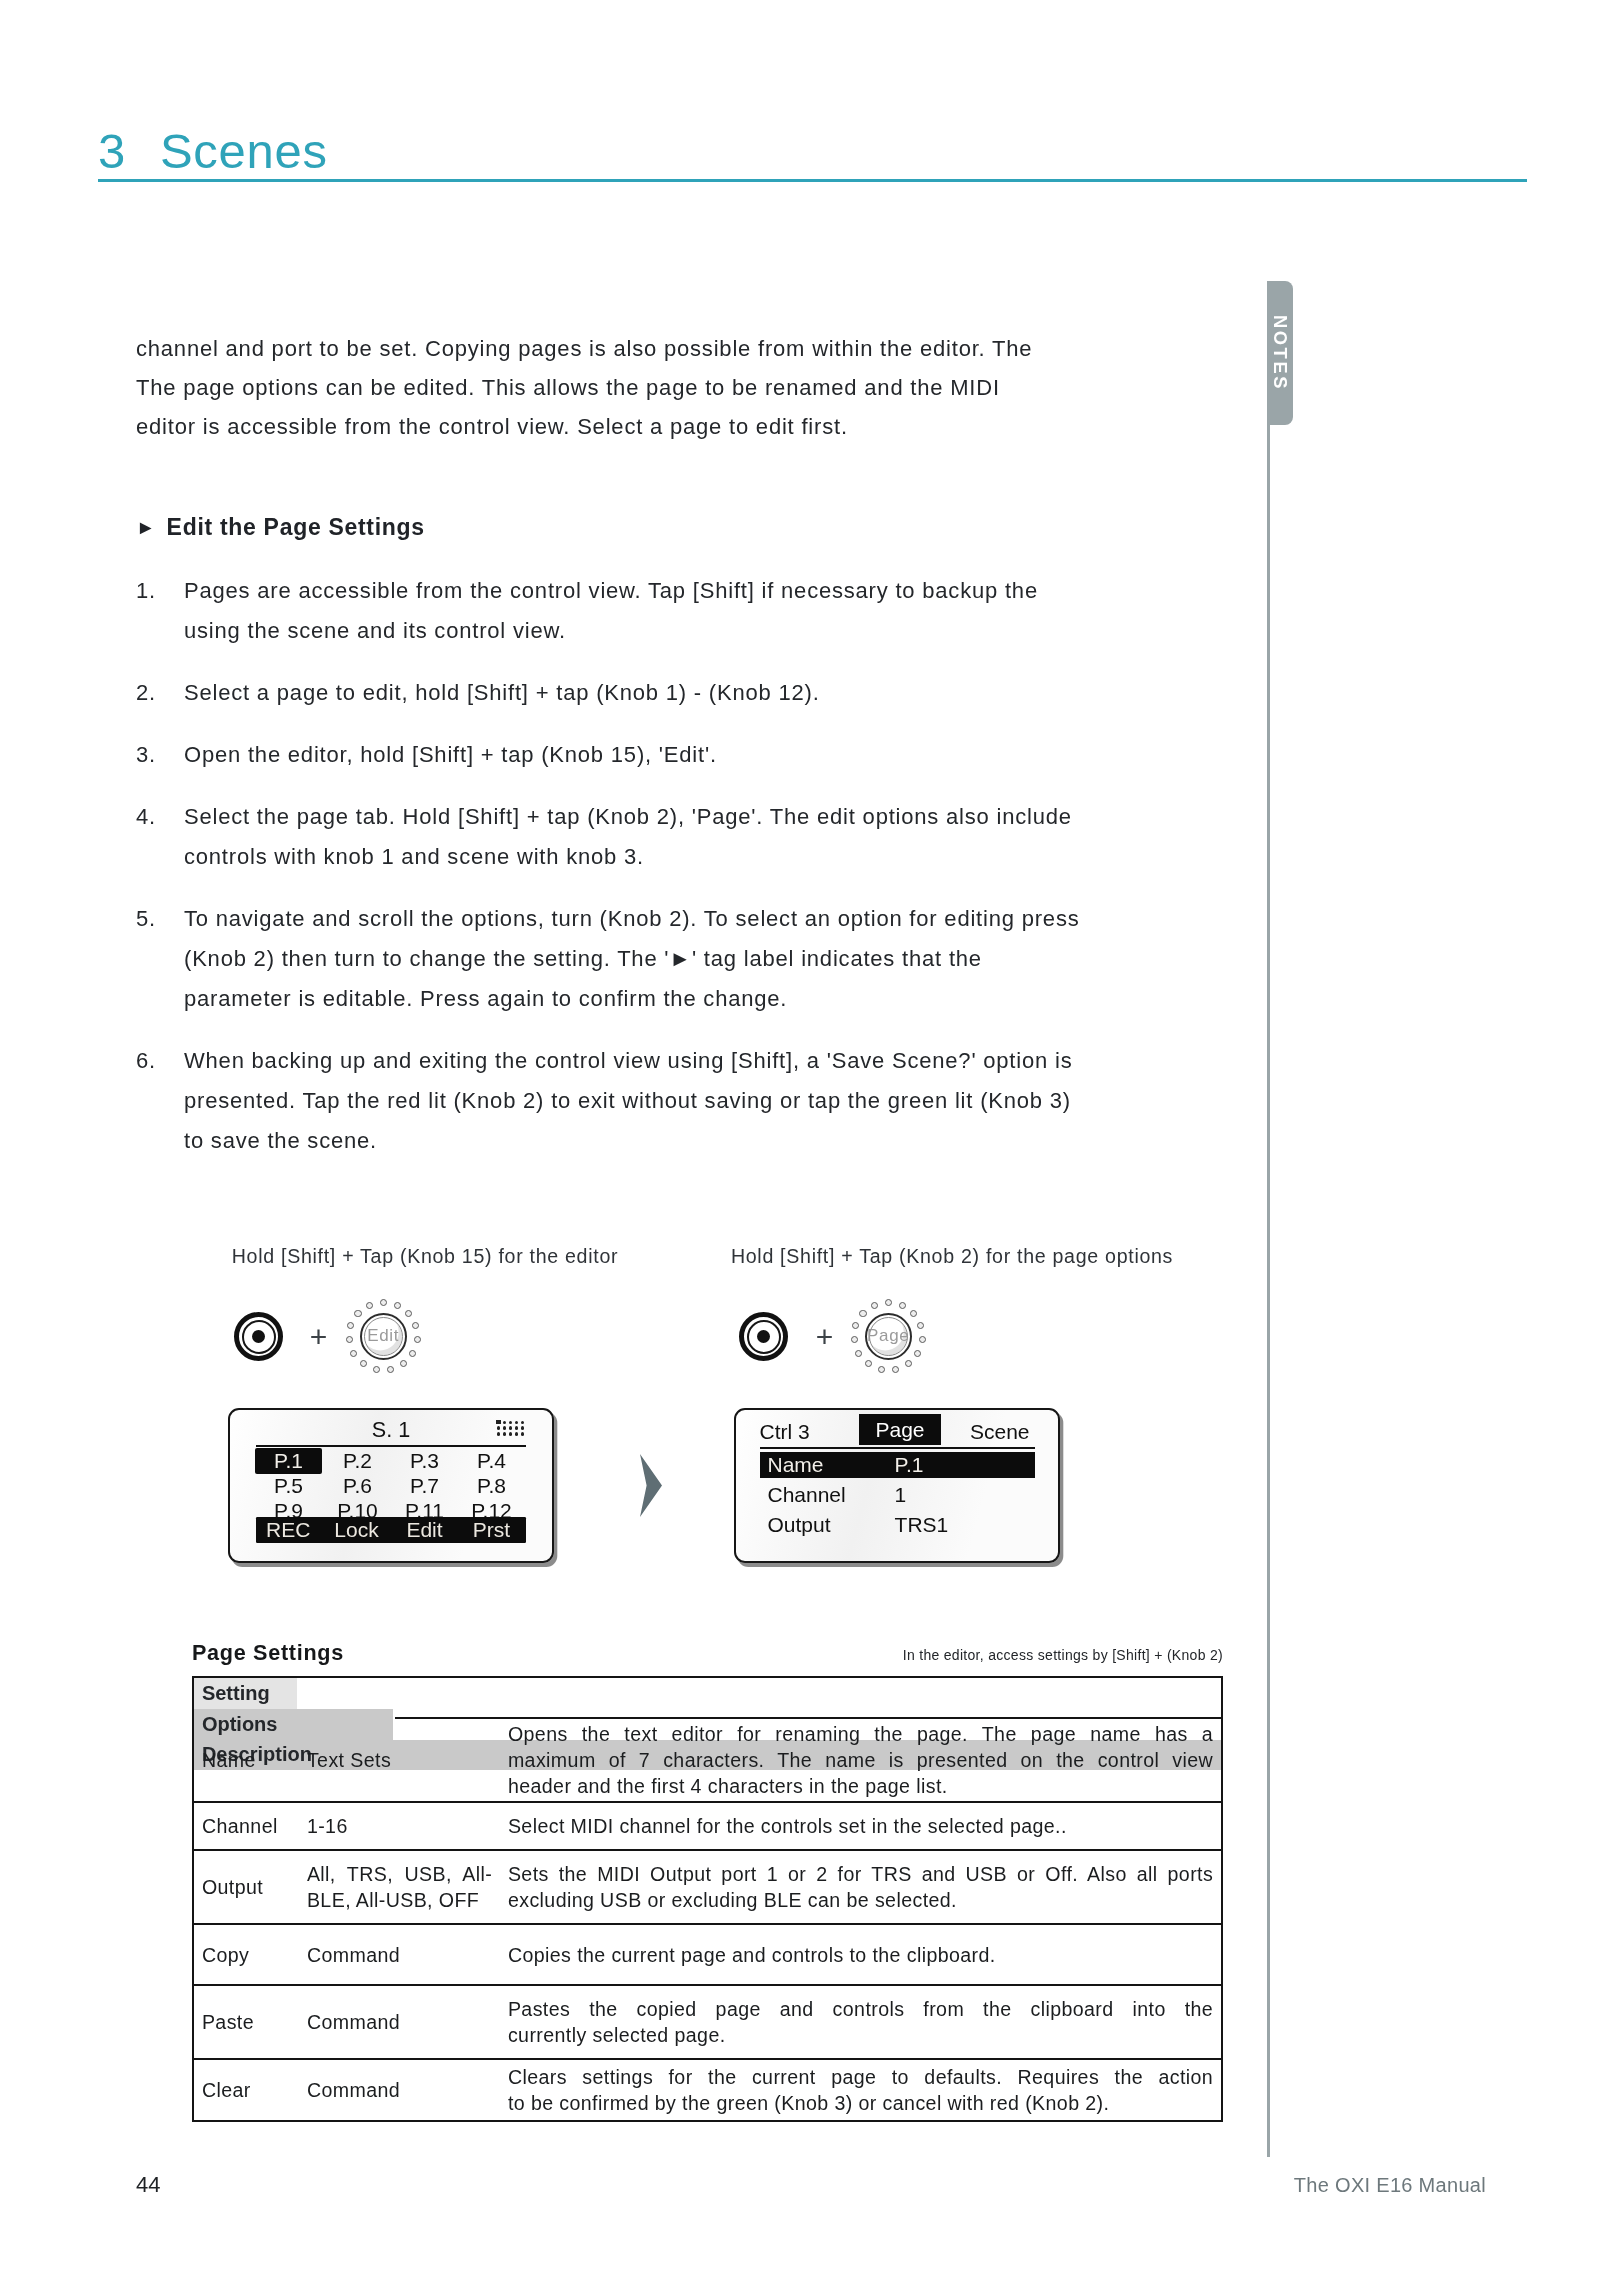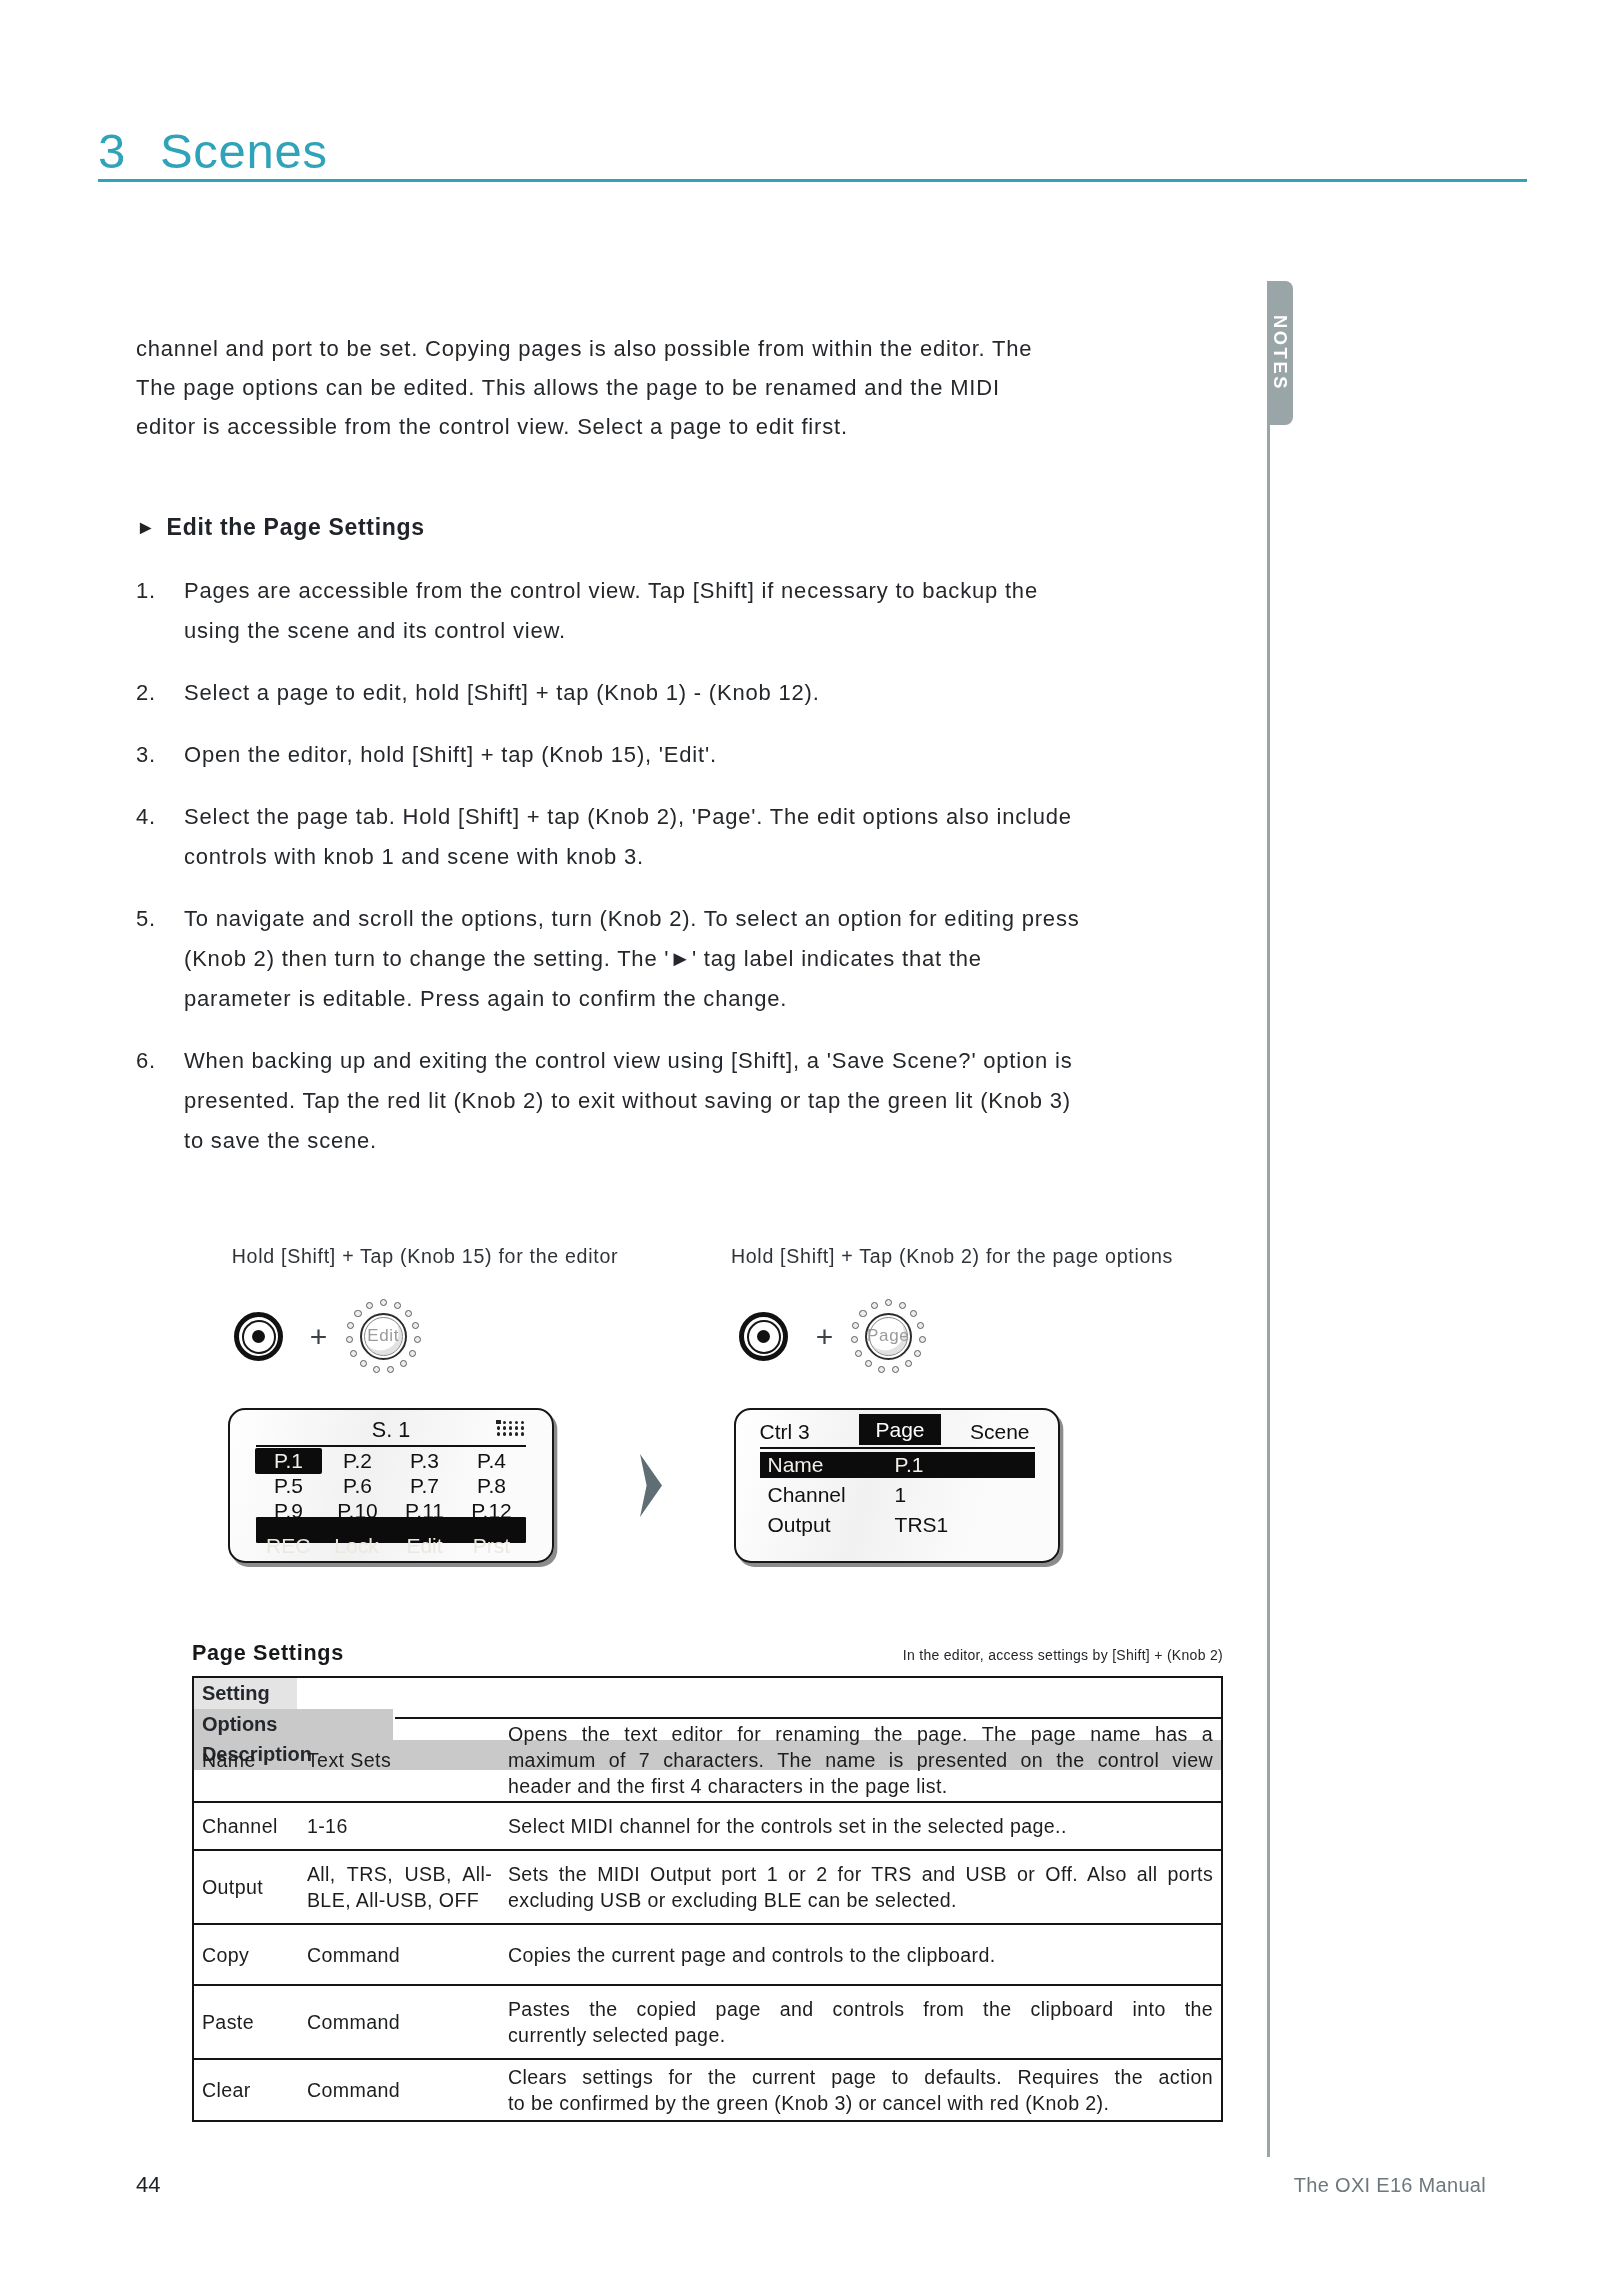--- a/index.html
+++ b/index.html
@@ -45,34 +45,34 @@
   .led-ring i{position:absolute;width:7.2px;height:7.2px;border-radius:50%;
               background:#ededed;border:1.3px solid #5a5a5a;box-sizing:border-box;}
   .led-knob{position:absolute;left:15.7px;top:15.7px;width:43px;height:43px;border:2px solid #2c2c2c;border-radius:50%;
             display:flex;align-items:center;justify-content:center;background:#fff;}
   .led-knob .inner{width:37px;height:37px;border:1.3px solid #8a8a8a;border-radius:50%;
             display:flex;align-items:center;justify-content:center;
             box-shadow:inset -3.3px -4.6px 0 0 #e2e2e2;}
   .led-knob .klabel{font-size:17px;color:#9a9a9a;letter-spacing:0.7px;}
 
   .screen{background:linear-gradient(105deg,#ffffff 0%,#f1f1f1 42%,#fbfbfb 75%);
-          border:2px solid #161616;border-radius:17px;box-shadow:3.3px 3.9px 0 rgba(45,45,45,.55);}
+          border:2px solid #161616;border-radius:11px;box-shadow:3.3px 3.9px 0 rgba(45,45,45,.55);}
   #screen-left{left:228px;top:1408px;width:322px;height:151px;}
   #screen-right{left:734px;top:1408px;width:322px;height:151px;}
   .scr-txt{font-size:21px;color:#111;letter-spacing:0px;white-space:nowrap;}
 
   #scr1-title{left:0;top:6.5px;width:100%;text-align:center;font-size:21.6px;}
   .pgrid{display:grid;grid-template-columns:repeat(5,3.9px);grid-auto-rows:3.9px;gap:2px;}
   .pgrid i{width:3.3px;height:3.3px;border-radius:50%;background:#222;}
   .pgrid i:first-child{width:4.6px;height:4.6px;border-radius:0;margin:-0.7px 0 0 -0.7px;}
   #scr1-rule{left:26px;top:35px;width:270px;height:2px;background:#111;}
   .pcell{position:absolute;width:67px;text-align:center;line-height:26px;}
   .sel-page{background:#0c0c0c;color:#f2efe9;border-radius:2px;}
   #scr1-menu{left:26px;top:107px;width:270px;height:26px;background:#0c0c0c;border-radius:1.3px;}
-  #scr1-menu .pcell{color:#ece8e0;margin-top:16px;}
+  #scr1-menu .pcell{color:#ece8e0;}
 
   #scr2-tabs .tab{position:absolute;top:6.5px;line-height:29px;}
   #tab-page{left:123px;top:3.9px;width:82px;height:31px;background:#0c0c0c;color:#ffffff;
             text-align:center;line-height:31px;}
   #scr2-rule{left:23.6px;top:37px;width:275px;height:2px;background:#111;}
   .scr2-row{position:absolute;left:23.6px;width:275px;height:26px;}
   .scr2-row .lab{position:absolute;left:7.9px;line-height:26px;}
   .scr2-row .val{position:absolute;left:135px;line-height:26px;}
   .scr2-row.sel{background:#0c0c0c;}
   .scr2-row.sel .lab,.scr2-row.sel .val{color:#f2efe9;}

